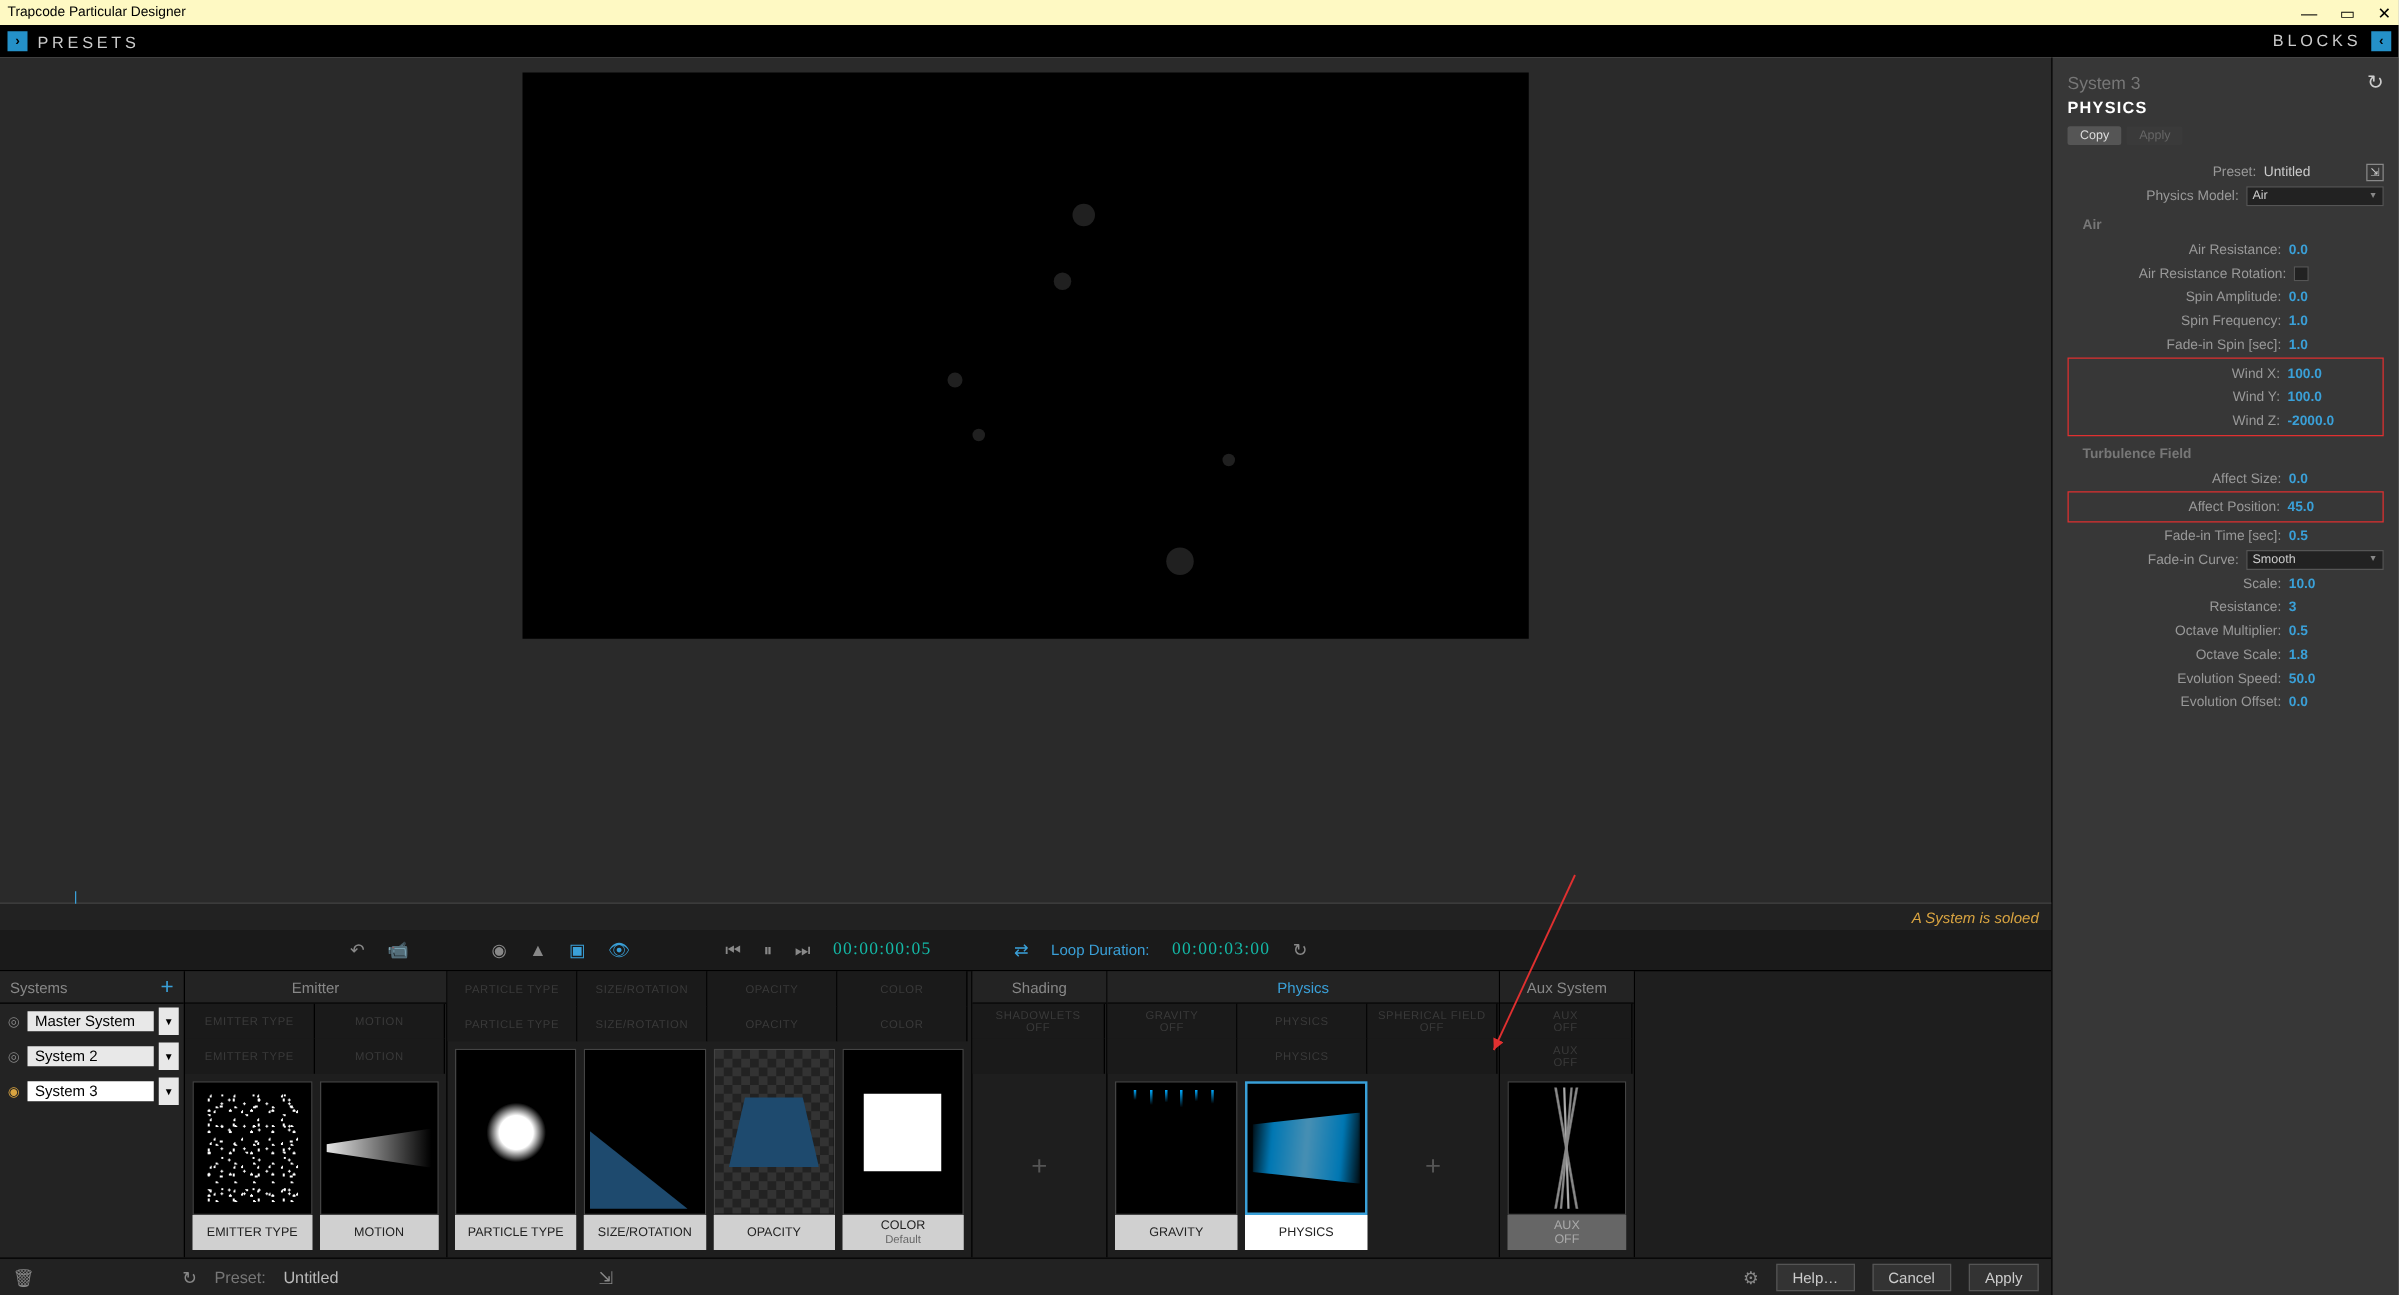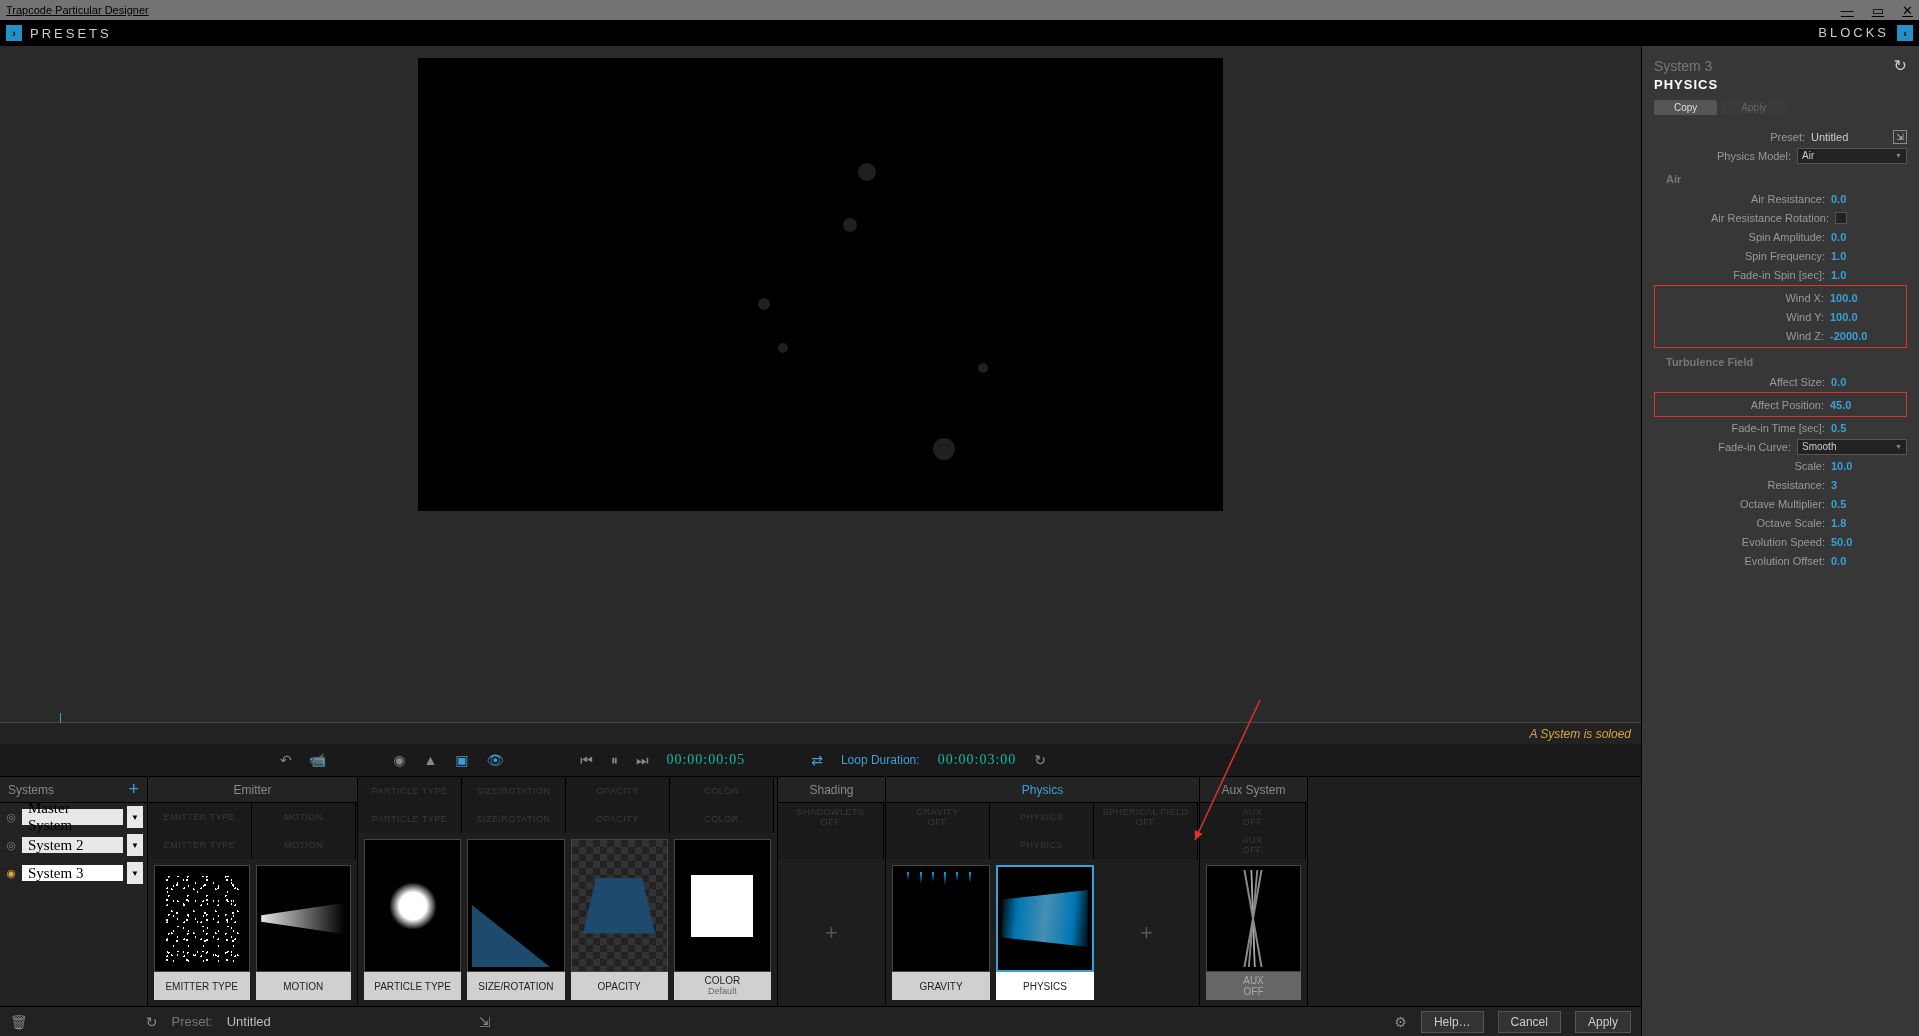--- a/index.html
+++ b/index.html
@@ -1,19 +1,19 @@
 <!DOCTYPE html>
 <html><head>
 <meta charset="utf-8">
 <style>
 * { margin:0; padding:0; box-sizing:border-box; font-family:Arial,Helvetica,sans-serif; }
 body { background:#fff; width:1919px; height:1036px; overflow:hidden; font-size:12px; color:#ccc; }
 
 
-.titlebar{height:20px;background:#737373;display:flex;align-items:center;padding:0 6px;color:#000;font-size:11px;text-decoration:underline;}
+.titlebar{height:20px;background:#fef9c3;display:flex;align-items:center;padding:0 6px;color:#000;font-size:11px;}
 .titlebar .win-ctrls{margin-left:auto;display:flex;gap:18px;font-size:13px;color:#000;}
 
 
 .topbar{height:26px;background:#000;display:flex;align-items:center;padding:0 6px;letter-spacing:3px;font-size:13px;}
 .topbar .chev{width:16px;height:16px;background:#2490c8;display:flex;align-items:center;justify-content:center;color:#000;font-weight:bold;margin-right:8px;font-size:11px;letter-spacing:0;}
 .topbar .right{margin-left:auto;display:flex;align-items:flex-start;}
 .topbar .chevR{width:16px;height:16px;background:#2490c8;display:flex;align-items:center;justify-content:center;color:#000;font-weight:bold;margin-left:8px;font-size:11px;letter-spacing:0;}
 
 .main{display:flex;height:990px;background:#2a2a2a;}
 .left{flex:1;display:flex;flex-direction:column;}
@@ -34,21 +34,21 @@
 .loop-label{color:#3aa0d8;font-size:12px;}
 
 
 .blocks-area{height:230px;background:#1e1e1e;display:flex;border-top:1px solid #000;}
 .sys-col{width:148px;background:#232323;border-right:1px solid #000;}
 .sys-head{height:26px;display:flex;align-items:center;padding:0 8px;color:#888;font-size:12px;border-bottom:1px solid #000;}
 .sys-head .plus{margin-left:auto;color:#3aa0d8;font-size:18px;cursor:pointer;}
 .sys-row{height:28px;display:flex;align-items:center;gap:4px;padding:0 4px;}
 .eye{width:14px;height:14px;display:inline-flex;align-items:center;justify-content:center;color:#888;font-size:11px;}
 .eye.active{color:#d9a441;}
-.sys-name{flex:1;height:16px;background:#e8e8e8;color:#000;display:flex;align-items:center;padding:0 6px;font-size:15px;font-family:Liberation Serif, serif;}
+.sys-name{flex:1;height:16px;background:#e8e8e8;color:#000;display:flex;align-items:center;padding:0 6px;font-size:12px;}
 .sys-row.sel .sys-name{background:#fff;}
 .sys-dd{width:16px;height:22px;background:#e8e8e8;display:flex;align-items:center;justify-content:center;color:#000;font-size:8px;}
 
 .group-col{border-right:1px solid #000;display:flex;flex-direction:column;}
 .group-head{height:26px;display:flex;align-items:center;justify-content:center;color:#888;font-size:12px;border-bottom:1px solid #000;background:#232323;}
 .group-head.active{color:#3aa0d8;}
 .block-row{display:flex;height:28px;}
 .block-cell{border-right:1px solid #000;background:#1a1a1a;display:flex;align-items:center;justify-content:center;color:#3a3a3a;font-size:9px;letter-spacing:0.5px;flex-direction:column;line-height:10px;}
 .block-cell.ghost{color:#3a3a3a;}
 .tiles-row{flex:1;display:flex;gap:6px;padding:6px;}
@@ -66,21 +66,21 @@
 .bottombar .preset-val{color:#bbb;font-size:13px;}
 .bottombar .spacer{flex:1;}
 .bottombar .btn{padding:3px 12px;background:#333;border:1px solid #555;color:#ccc;font-size:12px;cursor:pointer;}
 .bottombar .iconbtn{color:#888;font-size:14px;cursor:pointer;}
 
 
 .rp-title{color:#777;font-size:14px;margin-bottom:2px;display:flex;align-items:center;}
 .rp-title .reset{margin-left:auto;color:#ccc;font-size:16px;cursor:pointer;}
 .rp-section{color:#fff;font-size:13px;font-weight:bold;letter-spacing:1px;margin-bottom:8px;}
 .rp-btns{display:flex;gap:4px;margin-bottom:12px;}
-.rp-btn{padding:2px 20px;background:#555;color:#ddd;font-size:10px;border-radius:2px;cursor:pointer;}
+.rp-btn{padding:2px 10px;background:#555;color:#ddd;font-size:10px;border-radius:2px;cursor:pointer;}
 .rp-btn.dis{background:#3a3a3a;color:#666;}
 .prop{display:flex;align-items:center;height:19px;font-size:11px;}
 .prop .lbl{flex:1;text-align:right;color:#999;padding-right:6px;}
 .prop .val{width:76px;color:#3aa0d8;font-weight:bold;}
 .prop .val.txt{color:#ccc;font-weight:normal;}
 .prop .dd{width:110px;height:16px;background:#222;border:1px solid #555;display:flex;align-items:center;padding:0 4px;color:#ccc;font-size:10px;position:relative;}
 .prop .dd::after{content:"▼";position:absolute;right:4px;font-size:7px;color:#888;}
 .prop .chk{width:12px;height:12px;background:#222;border:1px solid #555;}
 .subhead{color:#777;font-size:11px;font-weight:bold;margin:8px 0 4px 12px;}
 .redbox{border:1.5px solid #e03030;padding:2px 0;margin:1px 0;}

